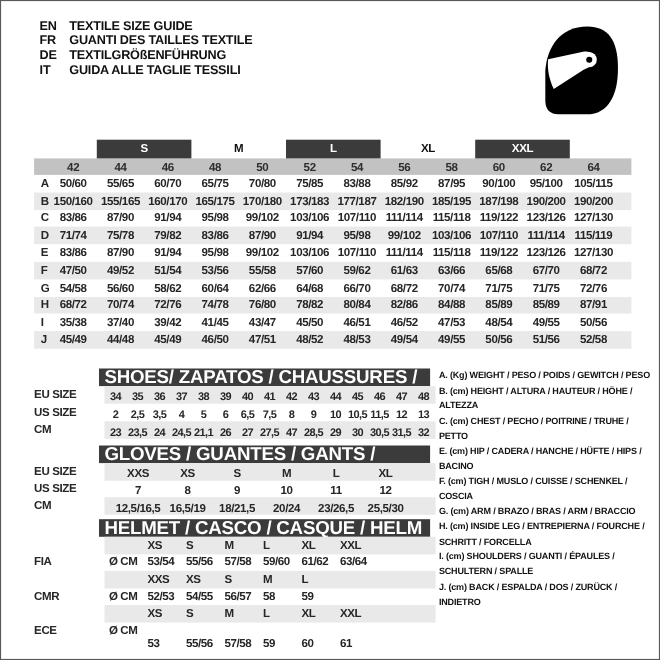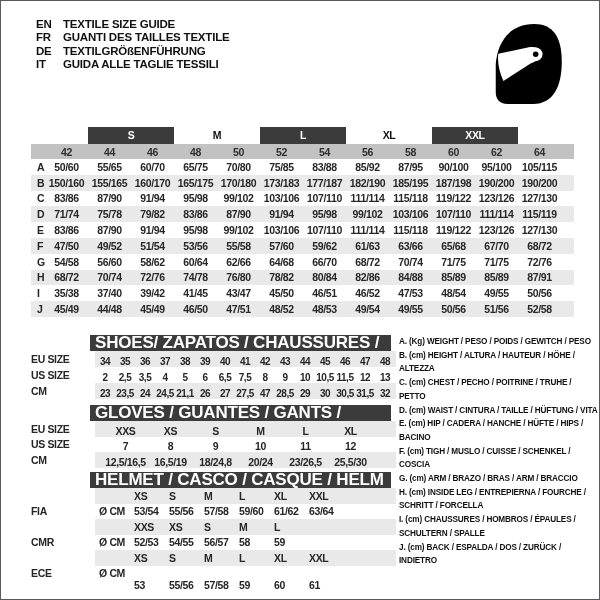--- a/index.html
+++ b/index.html
@@ -371,21 +371,21 @@
           <div class="glove-cell">10</div>
           <div class="glove-cell">11</div>
           <div class="glove-cell">12</div>
         </div>
     </div>
     <div class="brow striped" style="height:15.5px;">
       <div class="blabel">CM</div>
       <div class="bvals gpad">
           <div class="glove-cell">12,5/16,5</div>
           <div class="glove-cell">16,5/19</div>
-          <div class="glove-cell">18/24,8</div>
+          <div class="glove-cell">18/21,5</div>
           <div class="glove-cell">20/24</div>
           <div class="glove-cell">23/26,5</div>
           <div class="glove-cell">25,5/30</div>
         </div>
     </div>
   </div>
 
   <div class="btable" style="top:471px;">
     <div class="bbar">HELMET / CASCO / CASQUE / HELM / CASCO</div>
 
@@ -472,22 +472,21 @@
             <div class="hcell">61</div>
           </div>
       </div>
     </div>
   </div>
 
   <div class="legend">
       <div class="legend-item">A. (Kg) WEIGHT / PESO / POIDS / GEWITCH / PESO</div>
       <div class="legend-item">B. (cm) HEIGHT / ALTURA / HAUTEUR / HÖHE / ALTEZZA</div>
       <div class="legend-item">C. (cm) CHEST / PECHO / POITRINE / TRUHE / PETTO</div>
-      <div class="legend-item">D. (cm) WAIST / CINTURA / TAILLE / HÜFTUNG / VITA</div>
       <div class="legend-item">E. (cm) HIP / CADERA / HANCHE / HÜFTE / HIPS /  BACINO</div>
       <div class="legend-item">F. (cm) TIGH / MUSLO / CUISSE / SCHENKEL / COSCIA</div>
       <div class="legend-item">G. (cm) ARM  / BRAZO / BRAS / ARM / BRACCIO</div>
       <div class="legend-item">H. (cm) INSIDE LEG / ENTREPIERNA / FOURCHE / SCHRITT / FORCELLA</div>
-      <div class="legend-item">I.  (cm) CHAUSSURES / HOMBROS / ÉPAULES / SCHULTERN / SPALLE</div>
+      <div class="legend-item">I.  (cm) SHOULDERS / GUANTI / ÉPAULES / SCHULTERN / SPALLE</div>
       <div class="legend-item">J. (cm) BACK / ESPALDA / DOS / ZURÜCK / INDIETRO</div>
     </div>
 
 </div>
 
 </body></html>

